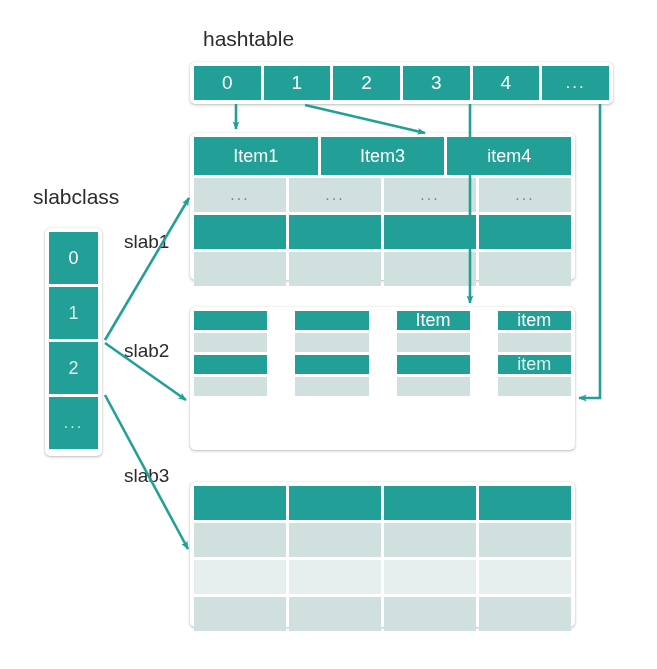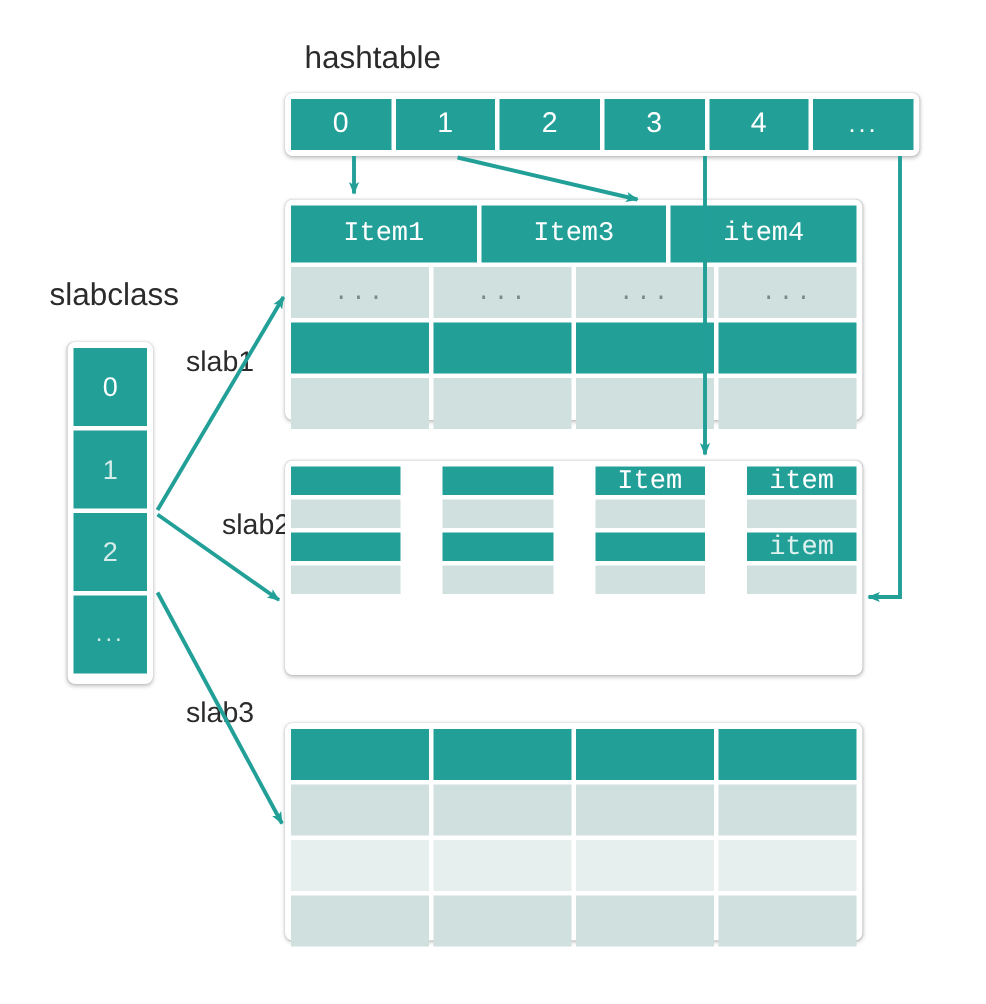--- a/index.html
+++ b/index.html
@@ -47,21 +47,21 @@
     letter-spacing:0.3px;
   }
   .htcell.dots { font-size:17px; letter-spacing:2px; }
 
   
   .itable { left:190px; width:385px; }
   #table1 { top:133px; height:147px; }
   #table2 { top:307px; height:143px; }
   #table3 { top:482px; height:145px; }
 
-  .trow { display:flex; width:100%; gap:3px;font-family:Liberation Mono, monospace; }
+  .trow { display:flex; width:100%; gap:3px; }
   .trow + .trow { margin-top:3px; }
   .tcell {
     flex:1 1 0;
     display:flex;
     align-items:center;
     justify-content:center;
     font-size:18px;
     box-sizing:border-box;
   }
   .r-teal .tcell  { background:#22a098; color:#ffffff; }
@@ -88,21 +88,21 @@
     font-size:18px;
   }
   .sccell + .sccell { margin-top:3px; }
   .sccell.dots { font-size:16px; letter-spacing:2px; color:#cfeae7; }
   .sccell.dim { color:#d6ecea; }
 
   
   #lbl-hashtable { left:203px; top:28px; }
   #lbl-slabclass { left:33px;  top:186px; }
   #lbl-slab1     { left:124px; top:231px; }
-  #lbl-slab2     { left:124px; top:340px;margin-left:24px; }
+  #lbl-slab2     { left:124px; top:340px; }
   #lbl-slab3     { left:124px; top:465px;text-align:center; }
 
   
   #arrows { position:absolute; left:0; top:0; width:657px; height:669px; pointer-events:none; }
 </style>
 </head>
 <body>
 
 <div id="stage">
 

